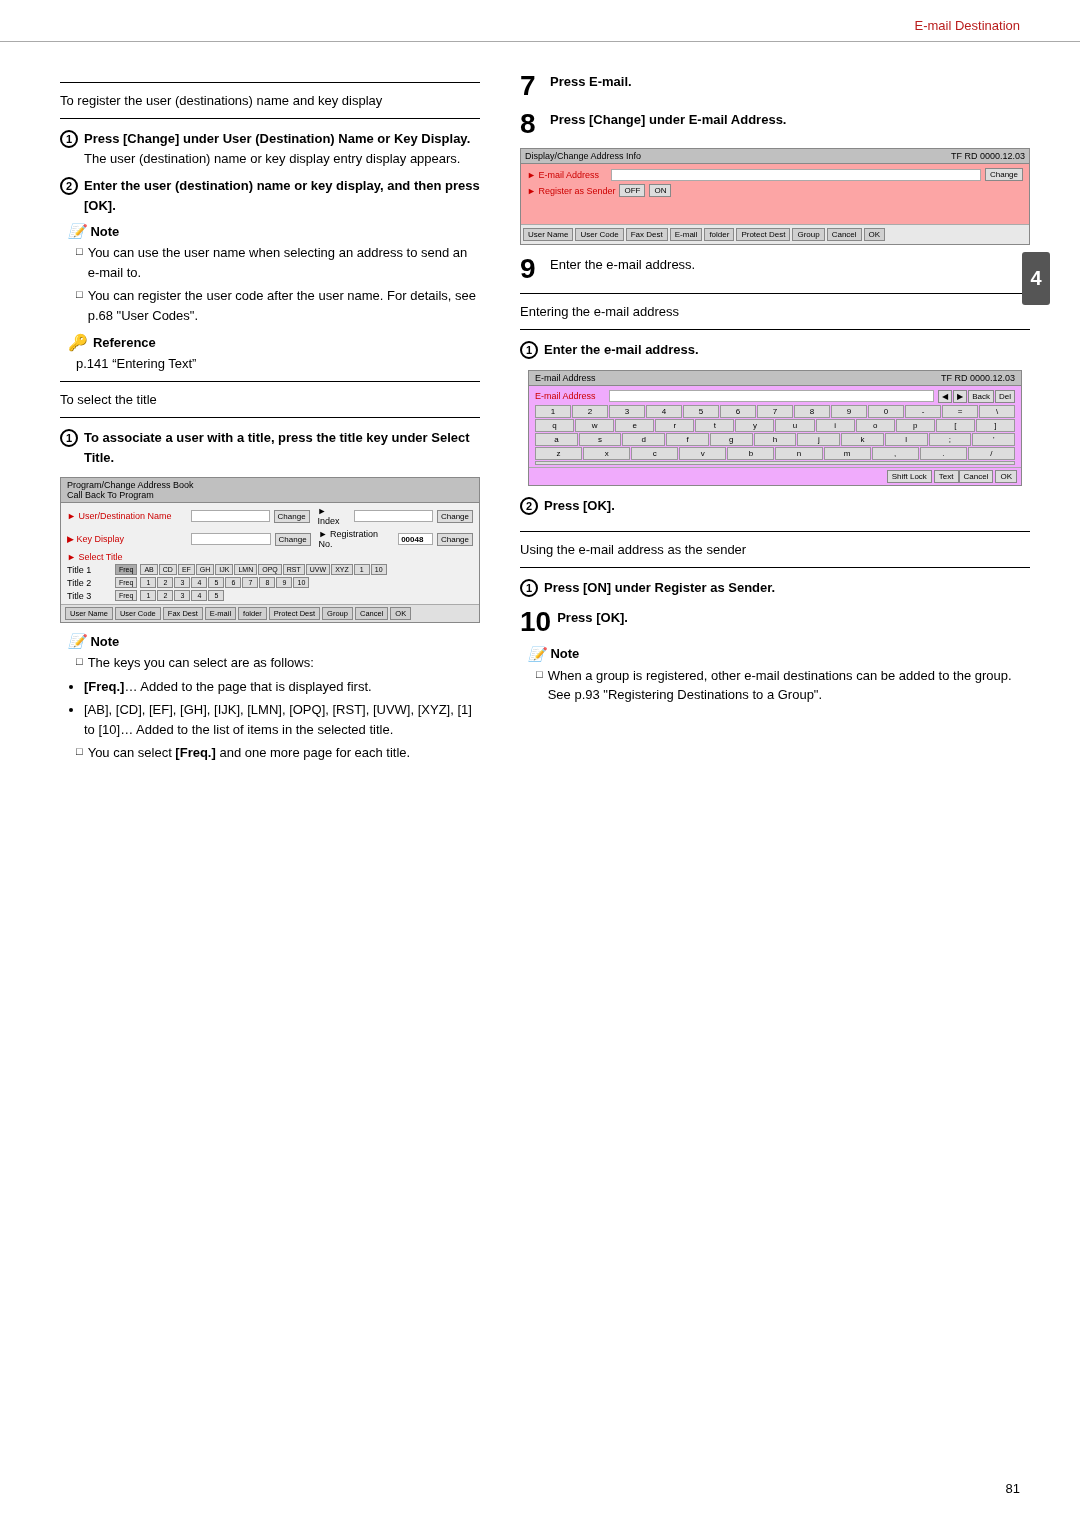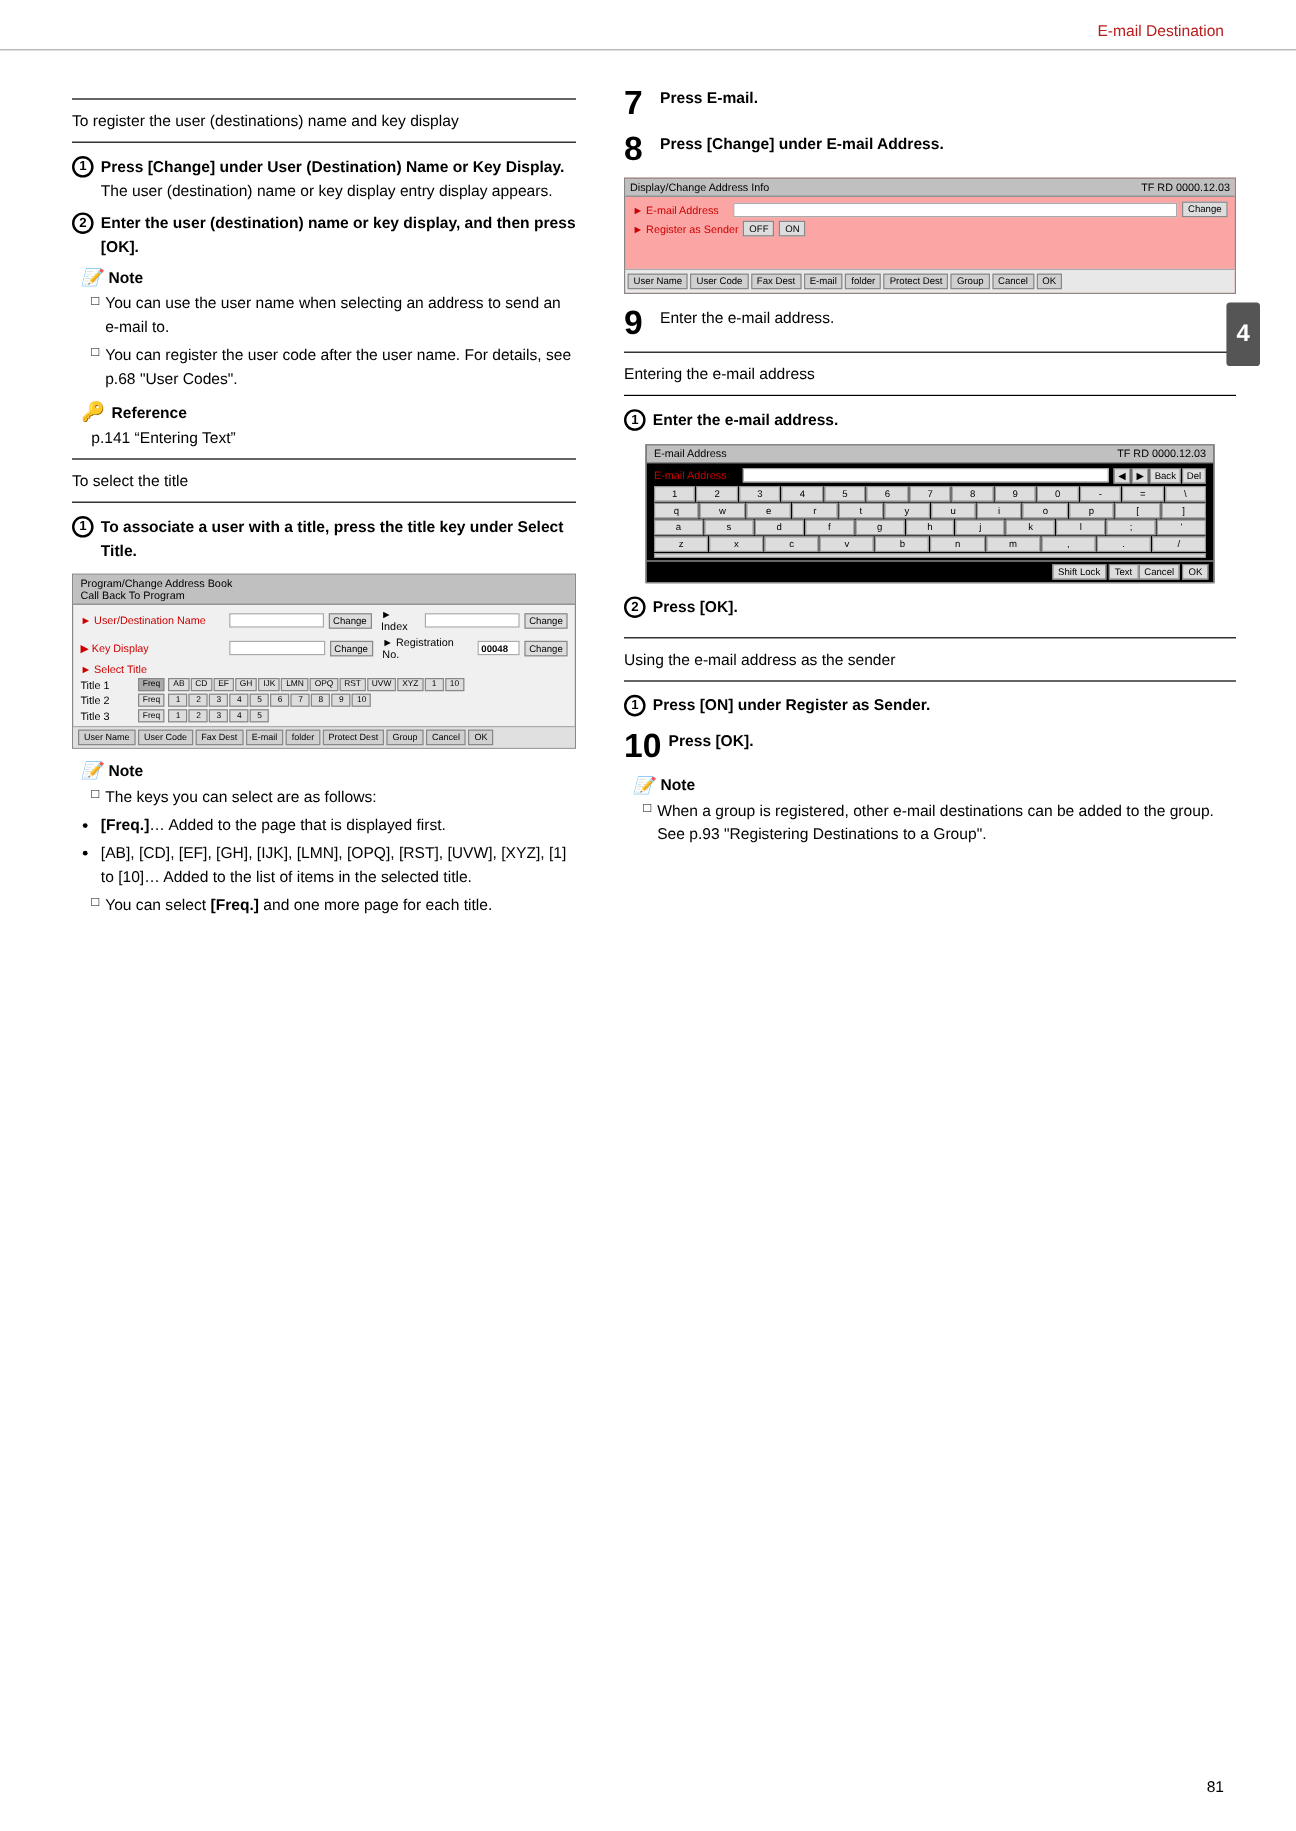--- a/index.html
+++ b/index.html
@@ -310,22 +310,22 @@
     .addr-footer-btn {
       background: #d0d0d0;
       border: 1px solid #888;
       padding: 1px 4px;
       font-size: 7.5px;
     }
 
     
     .keyboard-screenshot {
       border: 1px solid #888;
-      background: #000000;
-      margin: 10px 18px;
+      background: #f0abfc;
+      margin: 10px 8px;
       font-size: 9px;
     }
     .kb-titlebar {
       background: #c0c0c0;
       border-bottom: 1px solid #888;
       padding: 2px 6px;
       display: flex;
       justify-content: space-between;
       font-size: 9px;
     }

